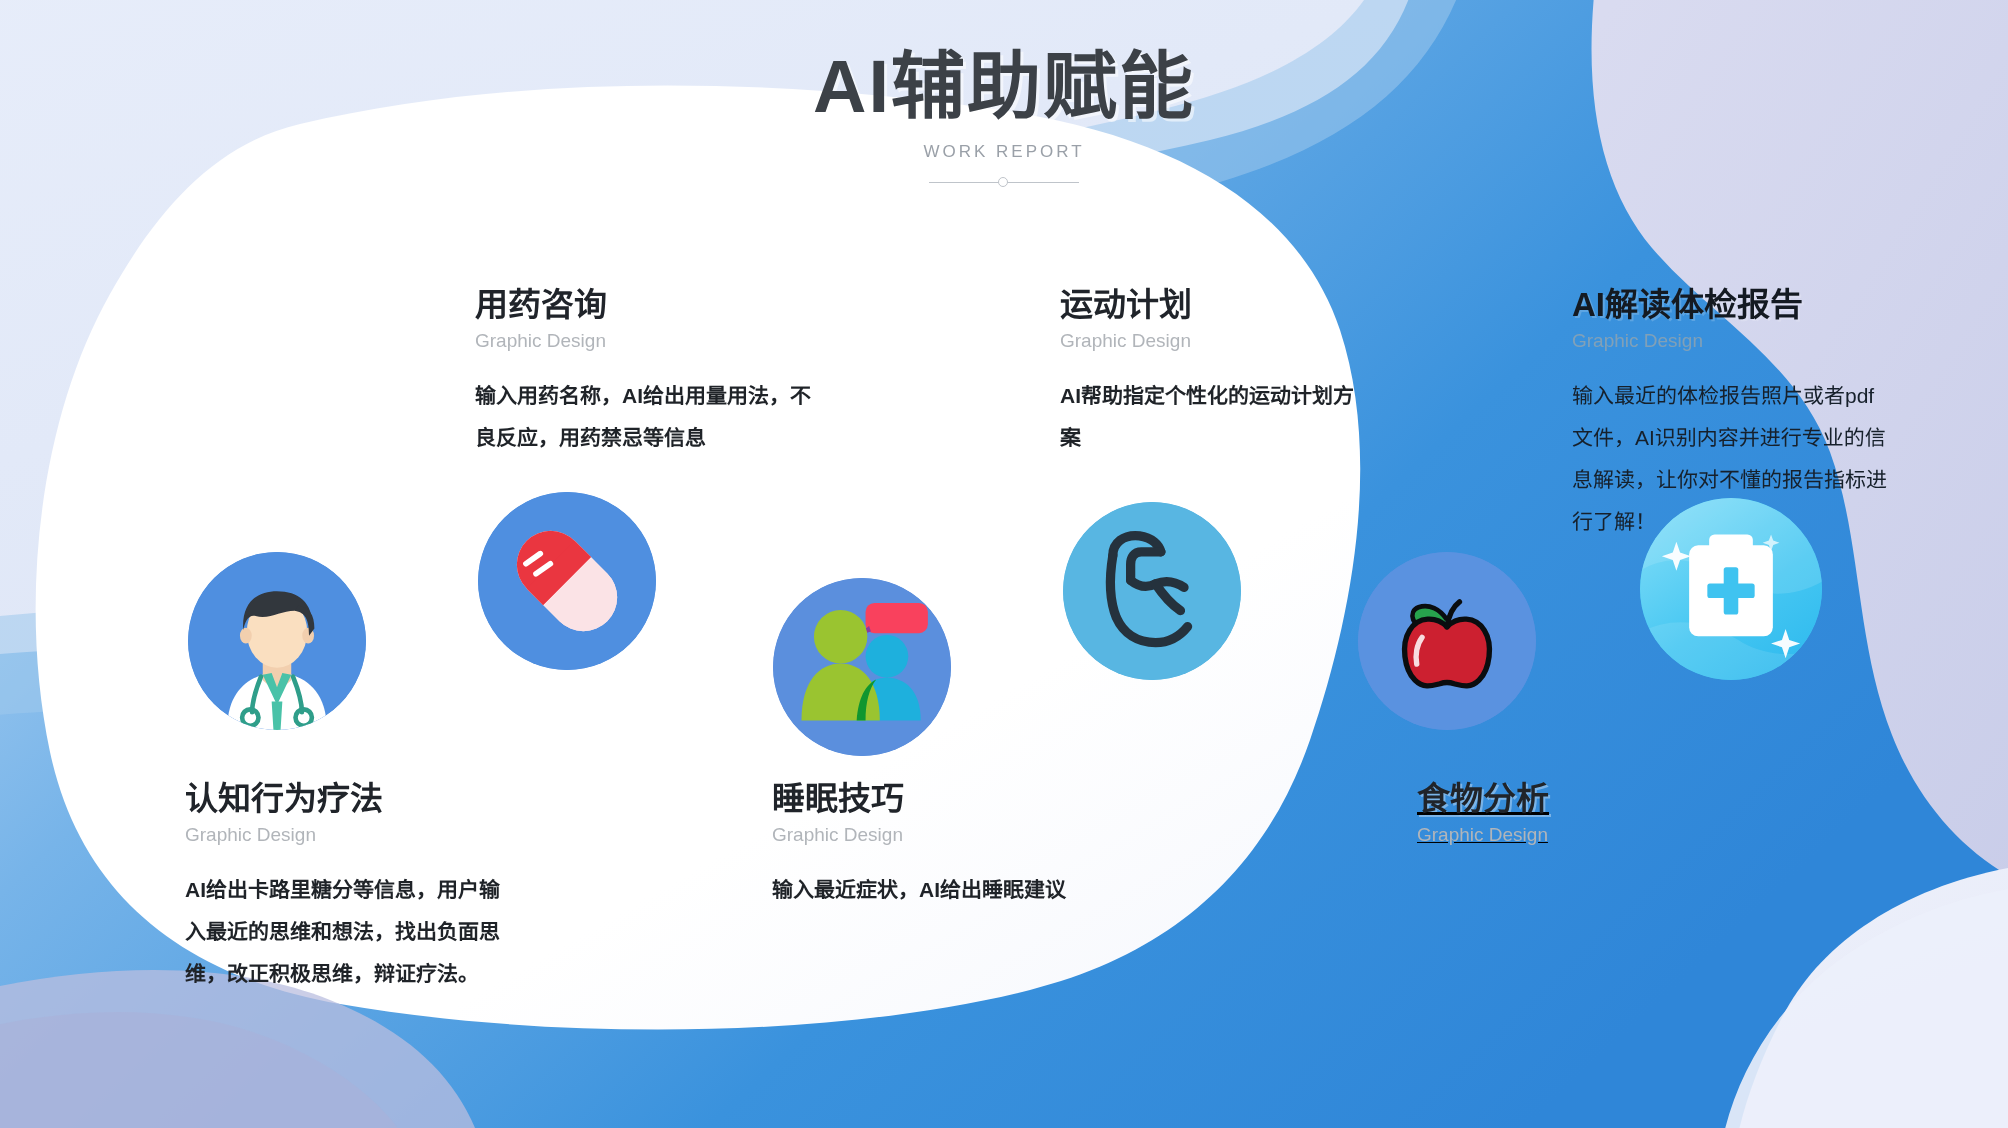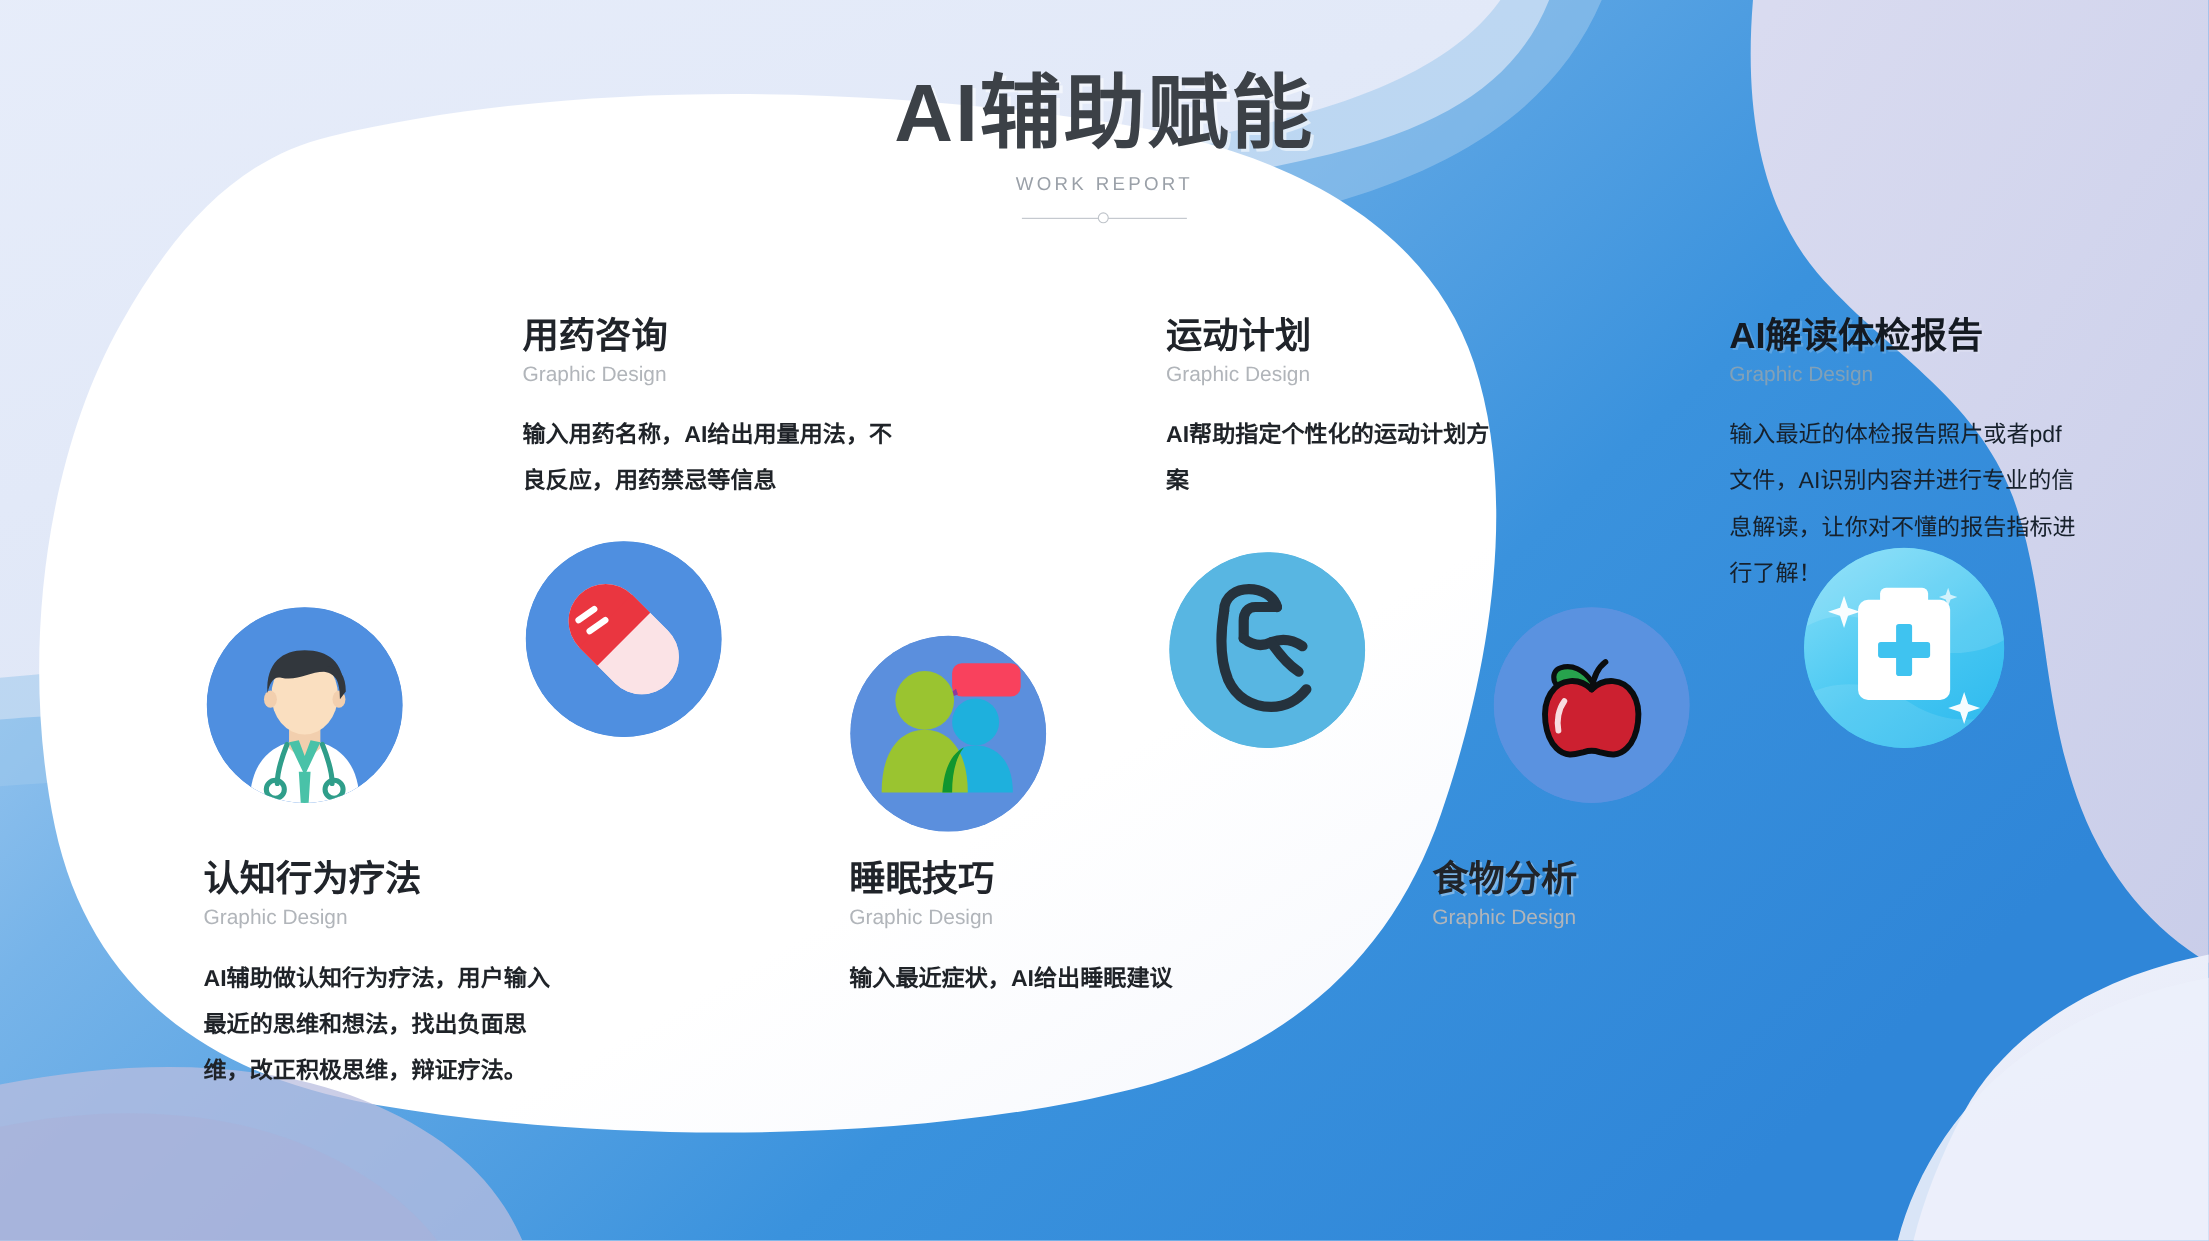--- a/index.html
+++ b/index.html
@@ -22,21 +22,21 @@
 
   
   #content{position:absolute;inset:0;width:2008px;height:1128px;}
 
   
   .header{position:absolute;left:0;top:48px;width:2008px;text-align:center;}
   .title{
     font-size:74px;line-height:1.05;font-weight:bold;
     color:#3c4147;letter-spacing:2px;
     text-shadow:3px 3px 0 rgba(255,255,255,.55);
-    margin:16px;
+    margin:0;
   }
   .subtitle{
     margin-top:16px;
     font-size:17px;letter-spacing:3px;color:#9aa0a8;font-weight:500;
   }
   .divider{
     margin:14px auto 0;width:150px;height:14px;position:relative;
   }
   .divider .line{position:absolute;left:0;top:6px;width:150px;height:1.5px;background:#bfc4ca;}
   .divider .dot{
@@ -294,28 +294,28 @@
 
     <div class="card top on-blue" style="left:1572px;top:286px;width:320px;">
       <div class="h">AI解读体检报告</div>
       <div class="sub">Graphic Design</div>
       <div class="body">输入最近的体检报告照片或者pdf文件，AI识别内容并进行专业的信息解读，让你对不懂的报告指标进行了解！</div>
     </div>
 
     <div class="card bottom" style="left:185px;top:780px;width:330px;">
       <div class="h">认知行为疗法</div>
       <div class="sub">Graphic Design</div>
-      <div class="body">AI辅助做认知行为疗法，用户输入最近的思维和想法，找出负面思维，改正积极思维，辩证疗法。</div>
+      <div class="body">AI给出卡路里糖分等信息，用户输入最近的思维和想法，找出负面思维，改正积极思维，辩证疗法。</div>
     </div>
 
     <div class="card bottom" style="left:772px;top:780px;width:300px;">
       <div class="h">睡眠技巧</div>
       <div class="sub">Graphic Design</div>
       <div class="body">输入最近症状，AI给出睡眠建议</div>
     </div>
 
-    <div class="card bottom" style="left:1302px;top:780px;width:335px;">
+    <div class="card bottom" style="left:1417px;top:780px;width:335px;text-decoration:underline;">
       <div class="h">食物分析</div>
       <div class="sub">Graphic Design</div>
     </div>
 
   </div>
 </div>
 
 </body></html>

